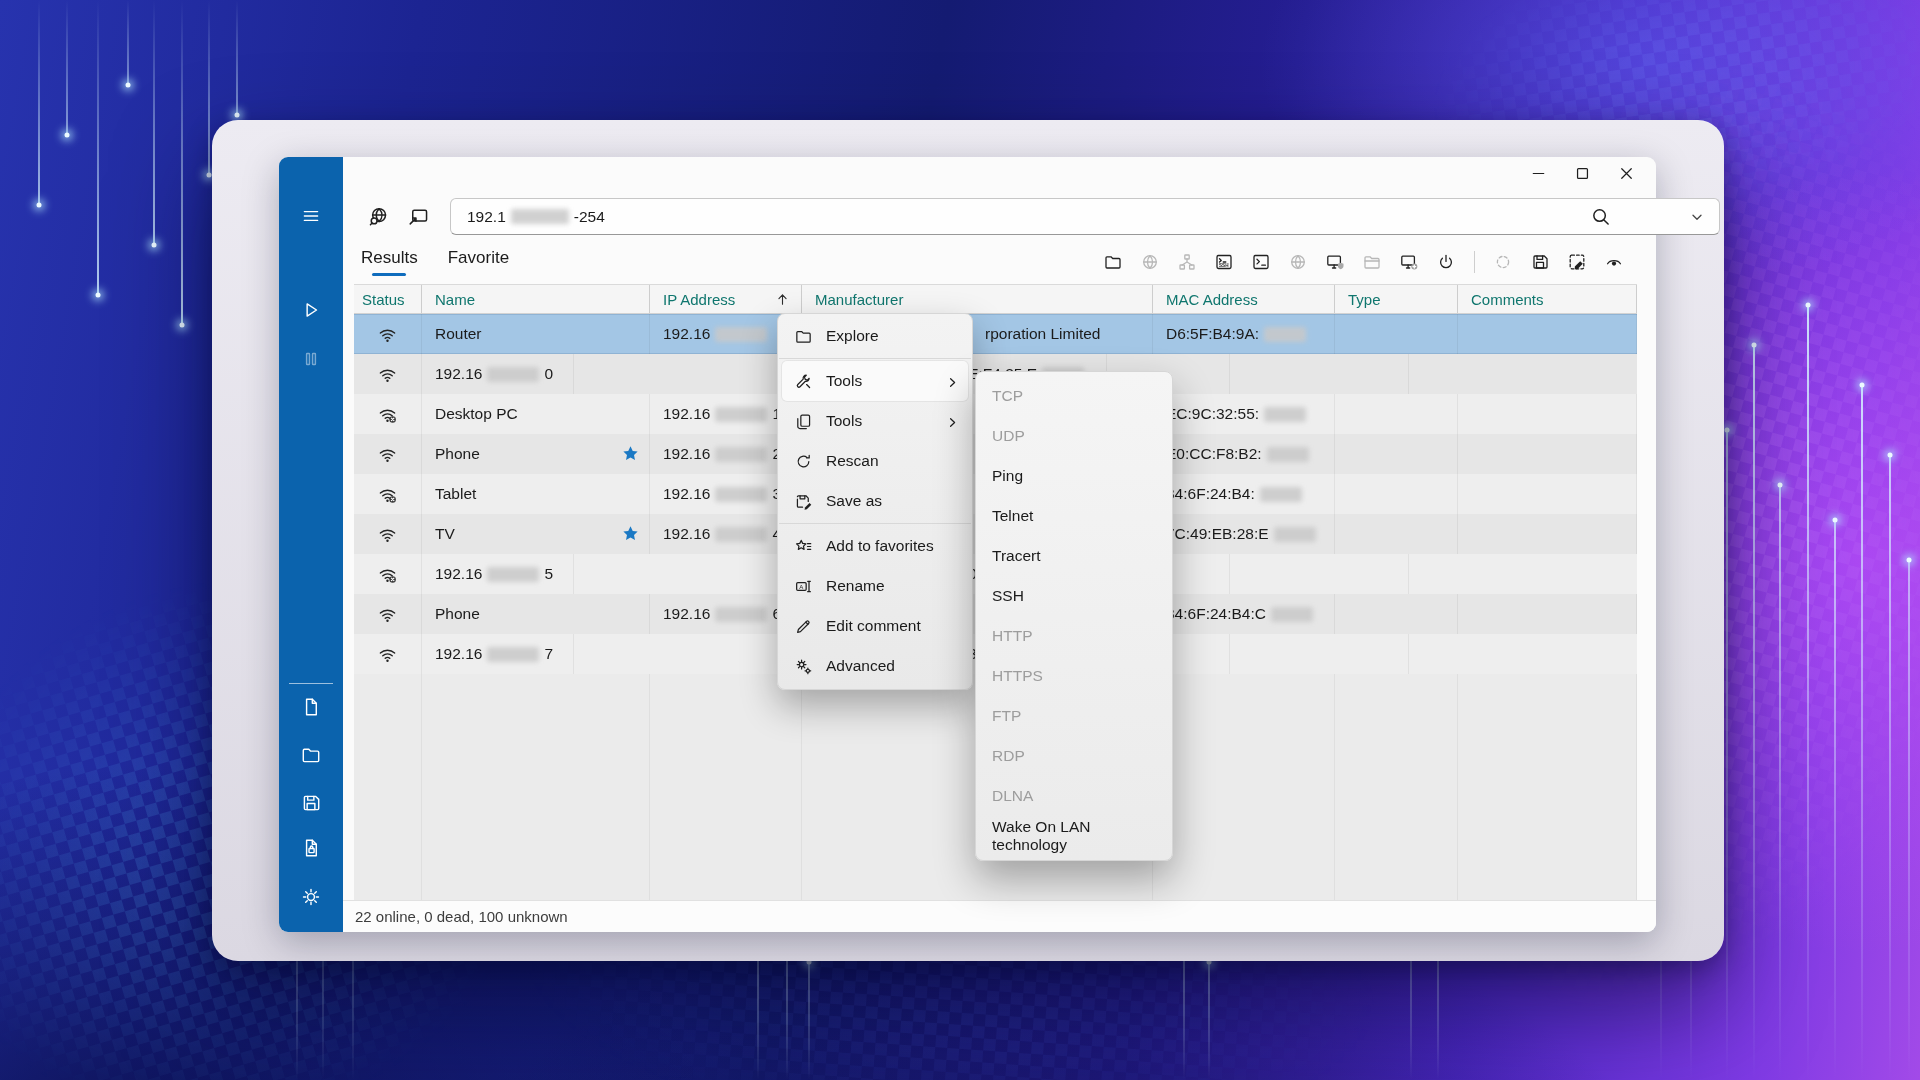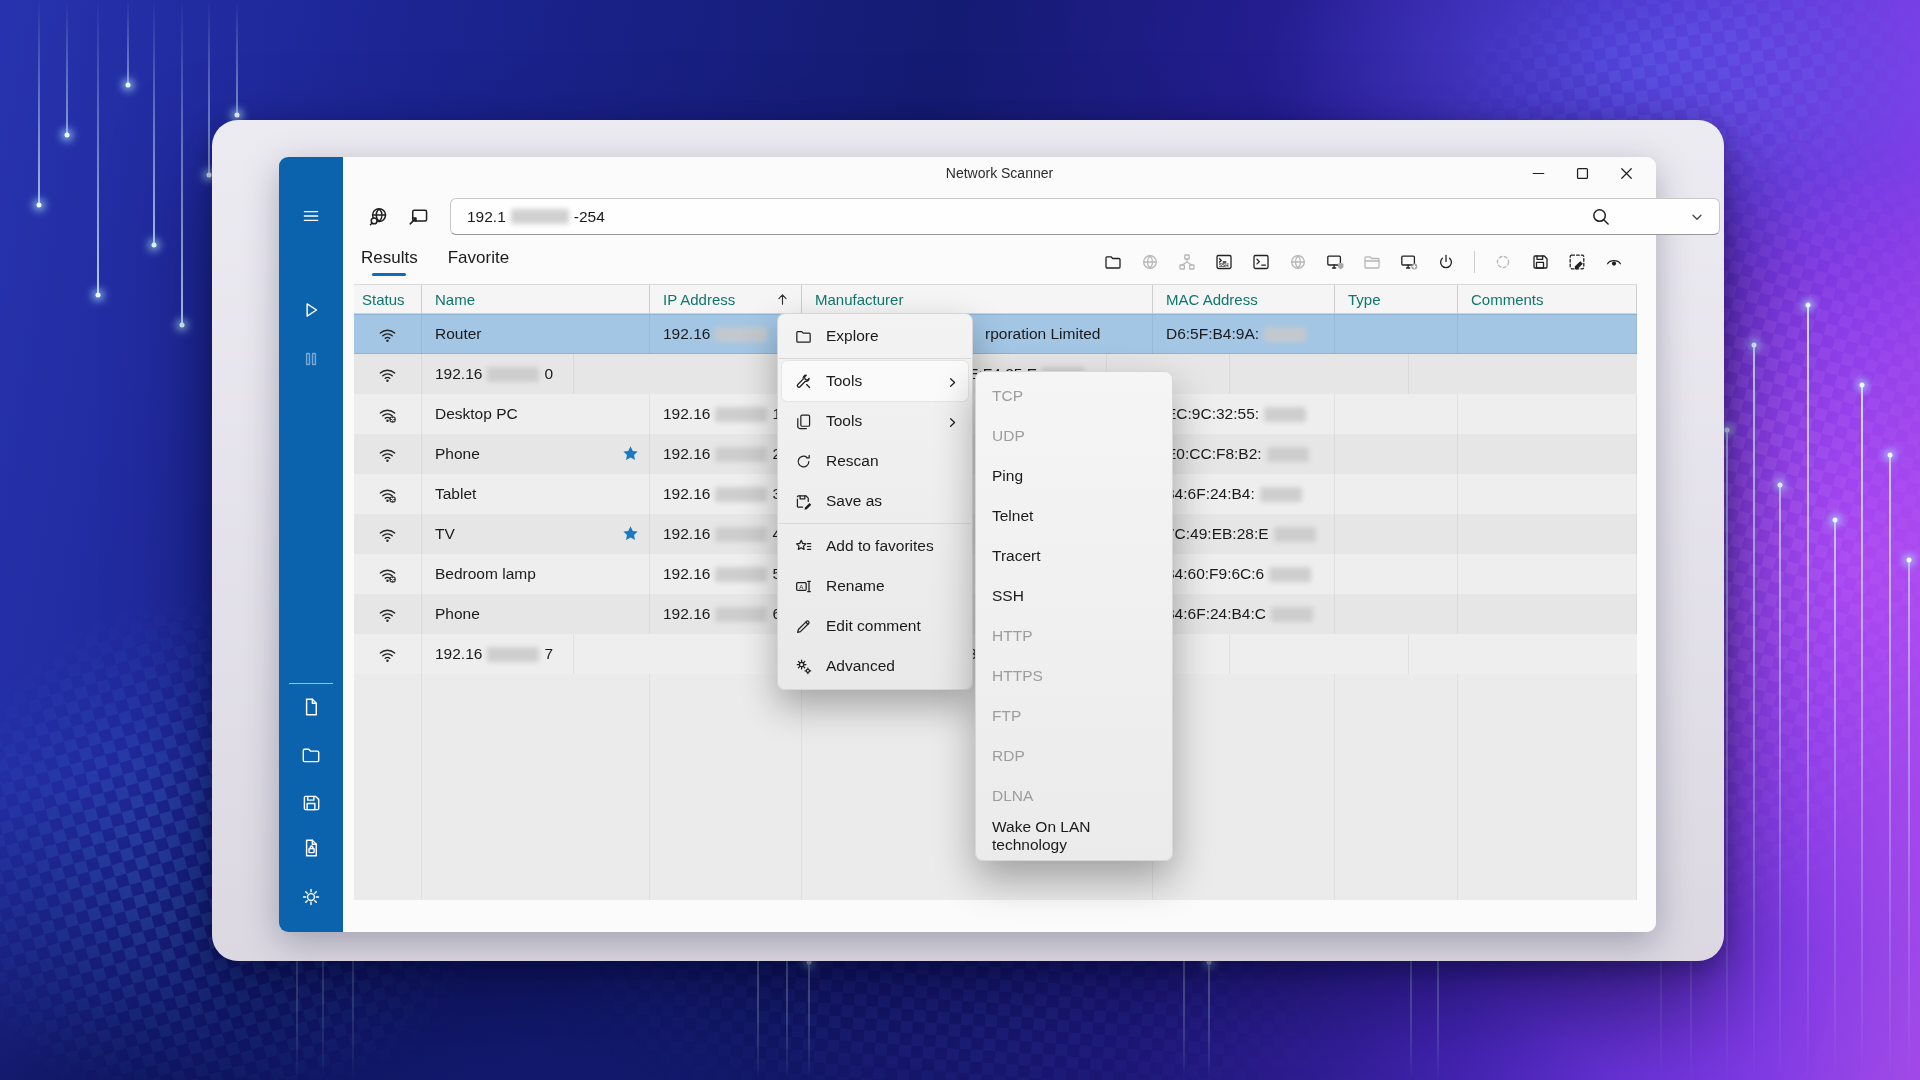--- a/index.html
+++ b/index.html
@@ -253,21 +253,20 @@
         </span>
         <span class="sb-btn" style="top:720px">
           <svg class="ic " viewBox="0 0 20 20" fill="none" stroke="currentColor" stroke-width="1.3" stroke-linecap="round" stroke-linejoin="round">
             <circle cx="10" cy="10" r="3.1"></circle>
             <path d="M10 3.2v2M10 14.8v2M3.2 10h2M14.8 10h2M5.2 5.2l1.4 1.4M13.4 13.4l1.4 1.4M14.8 5.2l-1.4 1.4M6.6 13.4l-1.4 1.4"></path>
           </svg>
         </span>
       </div>
 
     <div class="content">
-      <div class="title">Network Scanner</div>
       <div class="win-controls" id="win-controls">
           <span class="wc">
             <svg class="ic " viewBox="0 0 20 20" fill="none" stroke="currentColor" stroke-width="1.3" stroke-linecap="round" stroke-linejoin="round">
               <path d="M4.5 10h11"></path>
             </svg>
           </span>
           <span class="wc">
             <svg class="ic " viewBox="0 0 20 20" fill="none" stroke="currentColor" stroke-width="1.3" stroke-linecap="round" stroke-linejoin="round">
               <rect x="4.8" y="4.8" width="10.4" height="10.4" rx="1"></rect>
             </svg>
@@ -626,23 +625,20 @@
               <span class="wic">
                 <svg class="ic " viewBox="0 0 20 20" fill="none" stroke="currentColor" stroke-width="1.3" stroke-linecap="round" stroke-linejoin="round">
                   <path d="M3.2 8.6c3.8-3.5 9.8-3.5 13.6 0"></path>
                   <path d="M5.5 11.2c2.6-2.3 6.4-2.3 9 0"></path>
                   <path d="M7.8 13.7c1.3-1.1 3.1-1.1 4.4 0"></path>
                   <circle cx="10" cy="16" r="1.15" fill="currentColor" stroke="none"></circle>
                   <circle cx="14.9" cy="14.7" r="3.1" fill="#3a3a3a" stroke="none"></circle>
                   <path d="M13.7 13.5l2.4 2.4M16.1 13.5l-2.4 2.4" stroke="#fff" stroke-width="1.1"></path>
                 </svg>
               </span>
-            </div>
-            <div class="td" style="width:228px">
-              <span>Bedroom lamp</span>
             </div>
             <div class="td" style="width:152px">
               <span>192.16</span>
               <span class="redact ip"></span>
               <span>5</span>
             </div>
             <div class="td" style="width:351px">
               <span></span>
             </div>
             <div class="td" style="width:182px">
@@ -711,20 +707,23 @@
       <div class="empty-area" id="empty-area">
           <div class="vline" style="left:67px"></div>
           <div class="vline" style="left:295px"></div>
           <div class="vline" style="left:447px"></div>
           <div class="vline" style="left:798px"></div>
           <div class="vline" style="left:980px"></div>
           <div class="vline" style="left:1103px"></div>
           <div class="vline" style="left:1282px"></div>
         </div>
 
+      <div class="statusbar">
+        <span>22 online, 0 dead, 100 unknown</span>
+      </div>
     </div>
 
     <div class="menu" id="ctx-menu">
         <div class="mi">
           <svg class="ic " viewBox="0 0 20 20" fill="none" stroke="currentColor" stroke-width="1.3" stroke-linecap="round" stroke-linejoin="round">
             <path d="M3 5.8c0-.6.4-1 1-1h4l1.7 1.7H16c.6 0 1 .4 1 1V15c0 .6-.4 1-1 1H4c-.6 0-1-.4-1-1z"></path>
           </svg>
           <span>Explore</span>
         </div>
         <div class="mdiv"></div>

